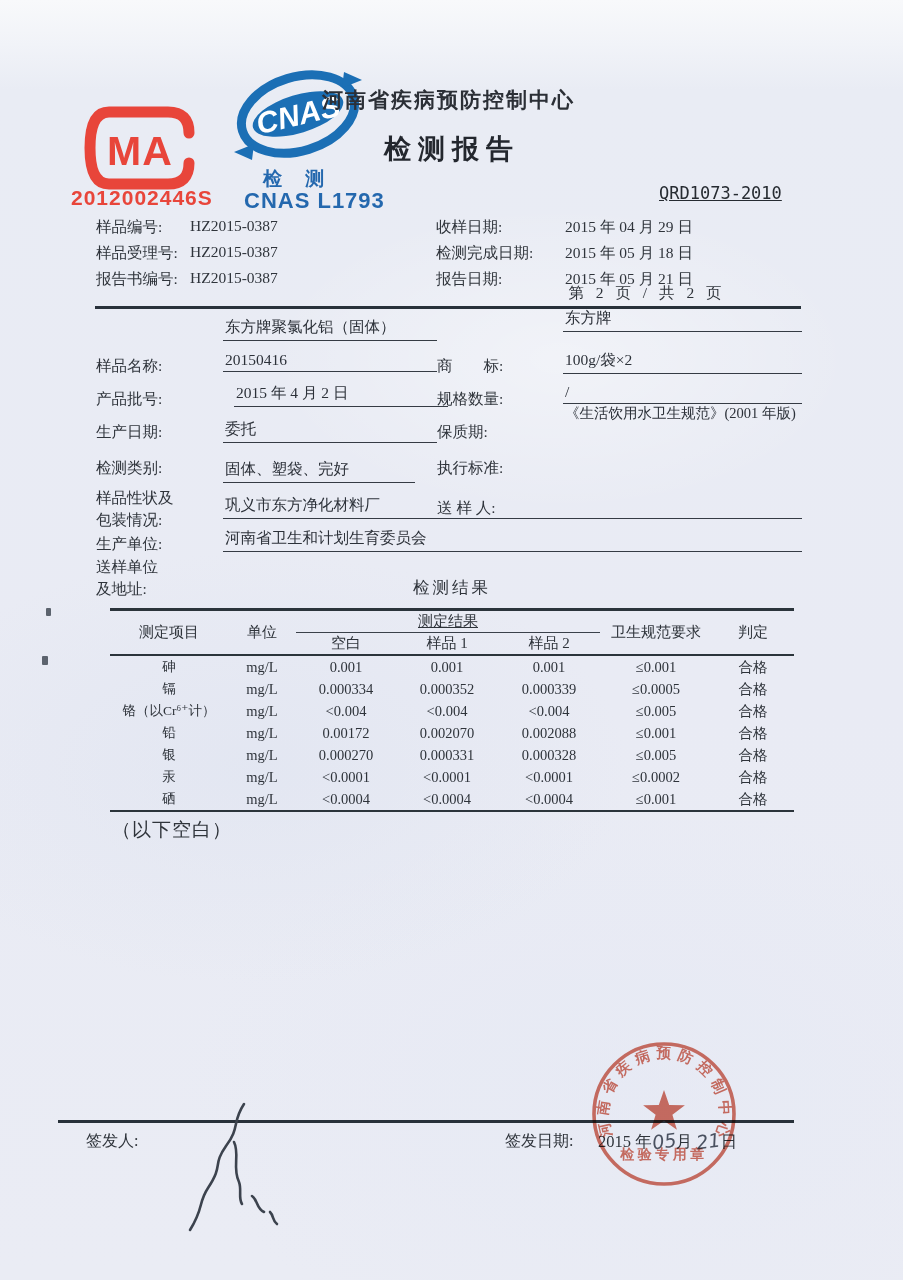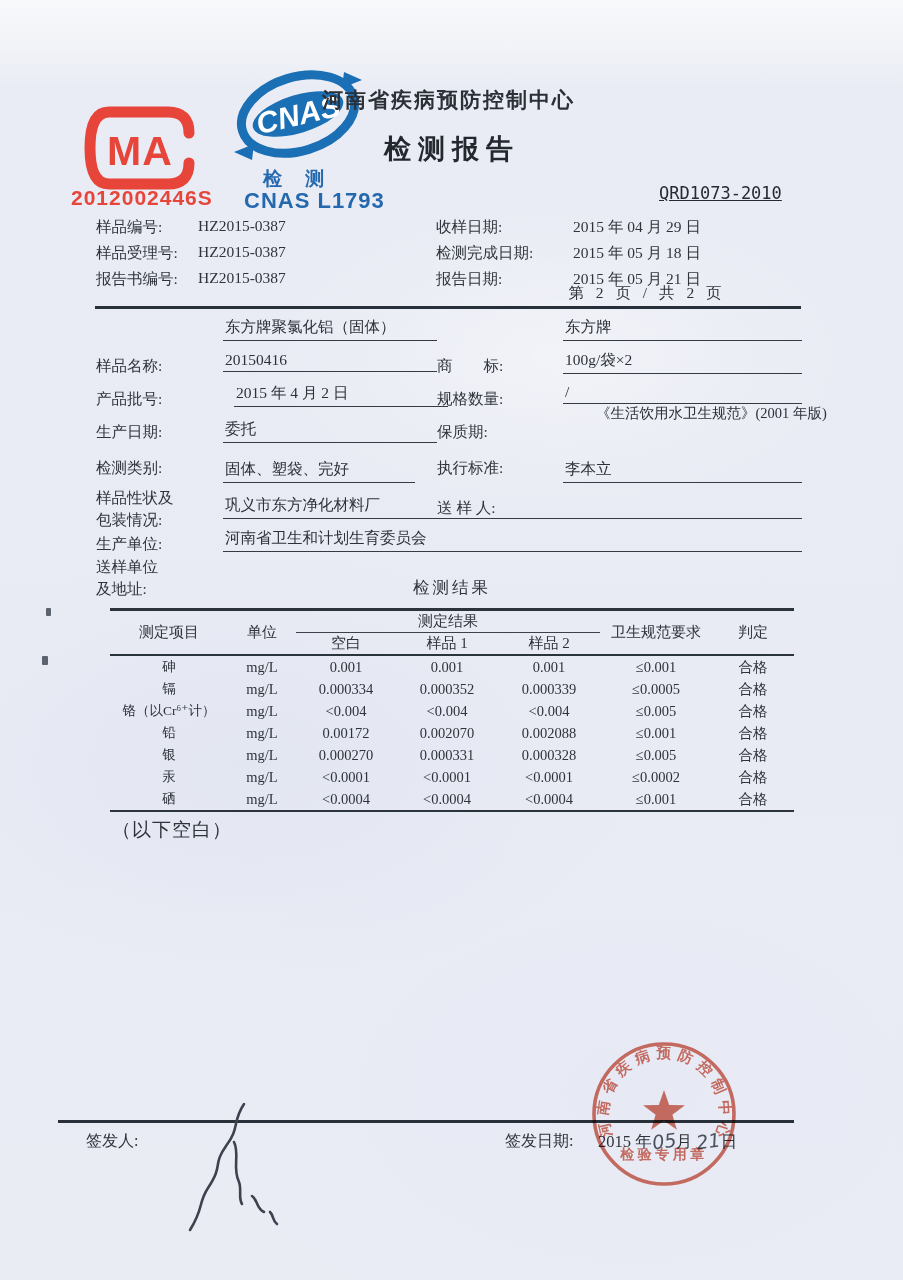--- a/index.html
+++ b/index.html
@@ -21,35 +21,35 @@
   .doc-code{left:659px;top:183px;font-family:"DejaVu Sans Mono","Liberation Mono",monospace;
     font-size:17px;color:#262b31;text-decoration:underline;}
   .cma-cert{left:71px;top:186px;font-family:"Liberation Sans",sans-serif;font-size:21px;
     font-weight:bold;color:#e8453a;letter-spacing:1px;}
   .cnas-cap{left:263px;top:166px;font-family:"Liberation Sans",sans-serif;font-size:19px;
     font-weight:bold;color:#2468ae;letter-spacing:9px;}
   .cnas-code{left:244px;top:188px;font-family:"Liberation Sans",sans-serif;font-size:22px;
     font-weight:bold;color:#2468ae;letter-spacing:1px;}
   
   .meta-label{font-size:15.5px;}
-  .meta-value{font-size:15.5px;margin-left:8px;}
+  .meta-value{font-size:15.5px;}
   .page-info{left:500px;top:283px;width:294px;text-align:center;font-size:15.5px;letter-spacing:4px;}
   .rule{left:95px;top:306px;width:706px;height:3px;background:#28313a;}
   
   .f-label{font-size:15.5px;color:#2f343b;margin-top:39px;}
   .f-value{font-size:15.5px;color:#2c3139;border-bottom:1.5px solid #353b44;padding:0 4px 2px 2px;}
-  .noline{border-bottom:none;margin-left:31px;}
+  .noline{border-bottom:none;}
   
   .section-title{left:110px;top:577px;width:684px;text-align:center;font-size:16.5px;letter-spacing:3px;}
   table.results{position:absolute;left:110px;top:608px;width:684px;border-collapse:collapse;
     border-top:3px solid #2b343b;border-bottom:2.5px solid #2b343b;font-size:14.5px;color:#2e333a;}
   table.results th{font-weight:normal;font-size:15px;padding:1px 0;}
   table.results td{text-align:center;padding:1.5px 0;height:19px;}
   table.results thead{border-bottom:2.5px solid #2b343b;}
-  table.results .group-th{border-bottom:1.2px solid #3a414a;}
+  table.results .group-th{border-bottom:1.2px solid #3a414a;text-decoration:underline;}
   table.results td:first-child{font-size:13.5px;white-space:nowrap;}
   .below-blank{left:112px;top:817px;font-size:19px;letter-spacing:1px;}
   
   .footer-rule{left:58px;top:1120px;width:736px;height:3px;background:#28313a;}
   .footer-label{font-size:16px;}
   .date-line{left:598px;top:1129px;font-size:16.5px;white-space:nowrap;}
   .hand{display:inline-block;font-family:"DejaVu Sans",sans-serif;font-style:italic;
     font-size:19px;color:#4a5160;transform:rotate(-8deg) translateY(1px);}
   .speck{background:#434b56;border-radius:1px;opacity:.85;}
   .seal-wrap{mix-blend-mode:multiply;opacity:.88;pointer-events:none;}
@@ -93,42 +93,41 @@
   <div class="abs meta-value" style="left:565px;top:243px">2015 年 05 月 18 日</div>
   <div class="abs meta-label" style="left:436px;top:269px">报告日期:</div>
   <div class="abs meta-value" style="left:565px;top:269px">2015 年 05 月 21 日</div>
 
   <div class="abs page-info">第 2 页 / 共 2 页</div>
   <div class="abs rule"></div>
 
   <div class="abs f-label" style="left:96px;top:317px">样品名称:</div>
   <div class="abs f-value" style="left:223px;top:317px;width:208px">东方牌聚氯化铝（固体）</div>
   <div class="abs f-label" style="left:437px;top:317px">商　　标:</div>
-  <div class="abs f-value" style="left:563px;top:317px;width:233px">东方牌</div>
+  <div class="abs f-value" style="left:563px;top:308px;width:233px">东方牌</div>
 
   <div class="abs f-label" style="left:96px;top:350px">产品批号:</div>
   <div class="abs f-value" style="left:223px;top:351px;width:208px">20150416</div>
   <div class="abs f-label" style="left:437px;top:350px">规格数量:</div>
   <div class="abs f-value" style="left:563px;top:350px;width:233px">100g/袋×2</div>
 
   <div class="abs f-label" style="left:96px;top:383px">生产日期:</div>
   <div class="abs f-value" style="left:234px;top:383px;width:208px">2015 年 4 月 2 日</div>
   <div class="abs f-label" style="left:437px;top:383px">保质期:</div>
   <div class="abs f-value" style="left:563px;top:383px;width:233px">/</div>
 
   <div class="abs f-label" style="left:96px;top:419px">检测类别:</div>
   <div class="abs f-value" style="left:223px;top:419px;width:208px">委托</div>
   <div class="abs f-label" style="left:437px;top:419px">执行标准:</div>
   <div class="abs f-value noline" style="left:563px;top:404px;width:233px;font-size:14.5px">《生活饮用水卫生规范》(2001 年版)</div>
 
   <div class="abs f-label" style="left:96px;top:449px">样品性状及</div>
   <div class="abs f-label" style="left:96px;top:471px">包装情况:</div>
   <div class="abs f-value" style="left:223px;top:459px;width:186px">固体、塑袋、完好</div>
   <div class="abs f-label" style="left:437px;top:459px">送 样 人:</div>
-  <div class="abs f-value" style="left:563px;top:459px;width:233px">李本立</div>
 
   <div class="abs f-label" style="left:96px;top:495px">生产单位:</div>
   <div class="abs f-value" style="left:223px;top:495px;width:573px">巩义市东方净化材料厂</div>
 
   <div class="abs f-label" style="left:96px;top:518px">送样单位</div>
   <div class="abs f-label" style="left:96px;top:540px">及地址:</div>
   <div class="abs f-value" style="left:223px;top:528px;width:573px">河南省卫生和计划生育委员会</div>
 
   <div class="abs section-title">检测结果</div>
 

